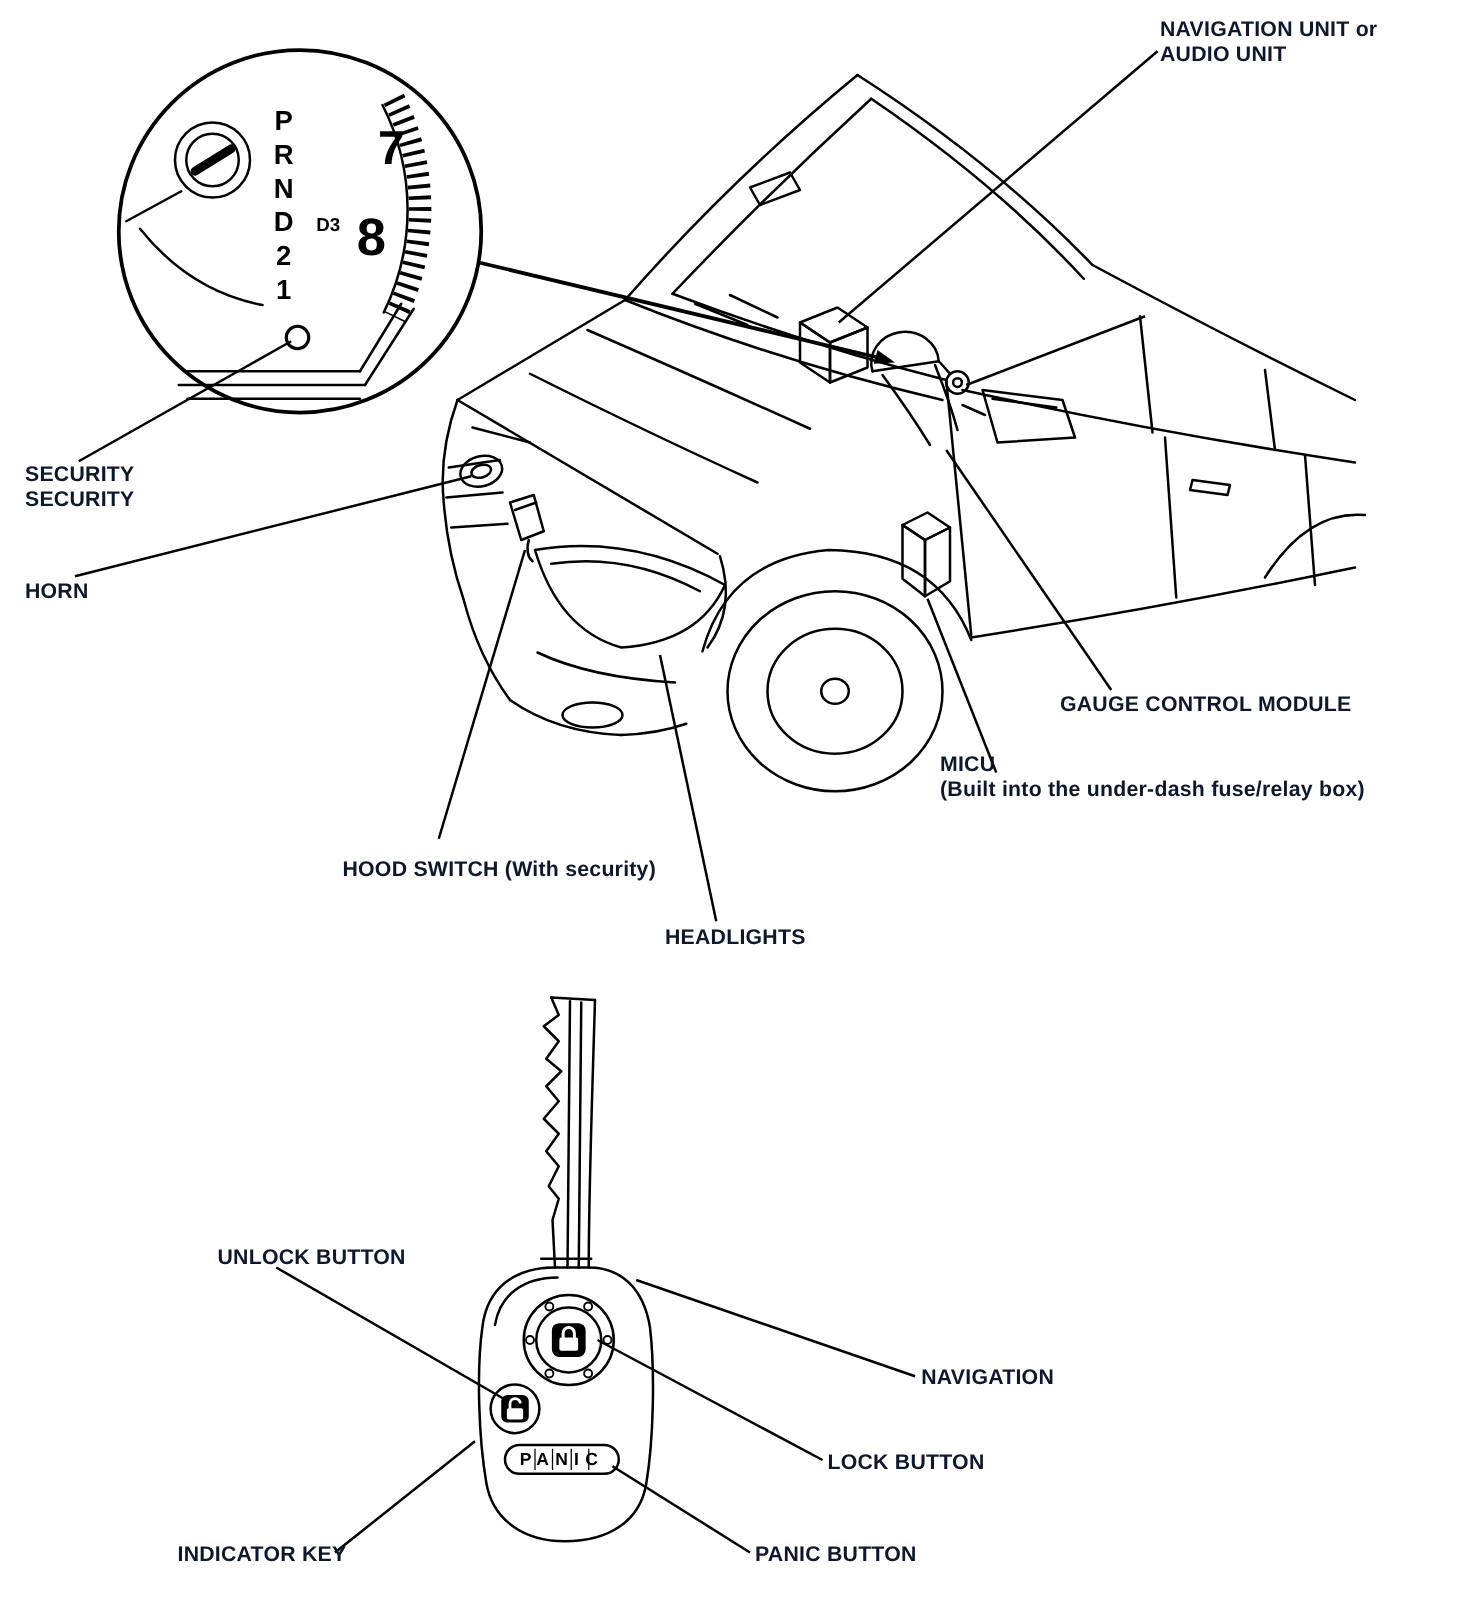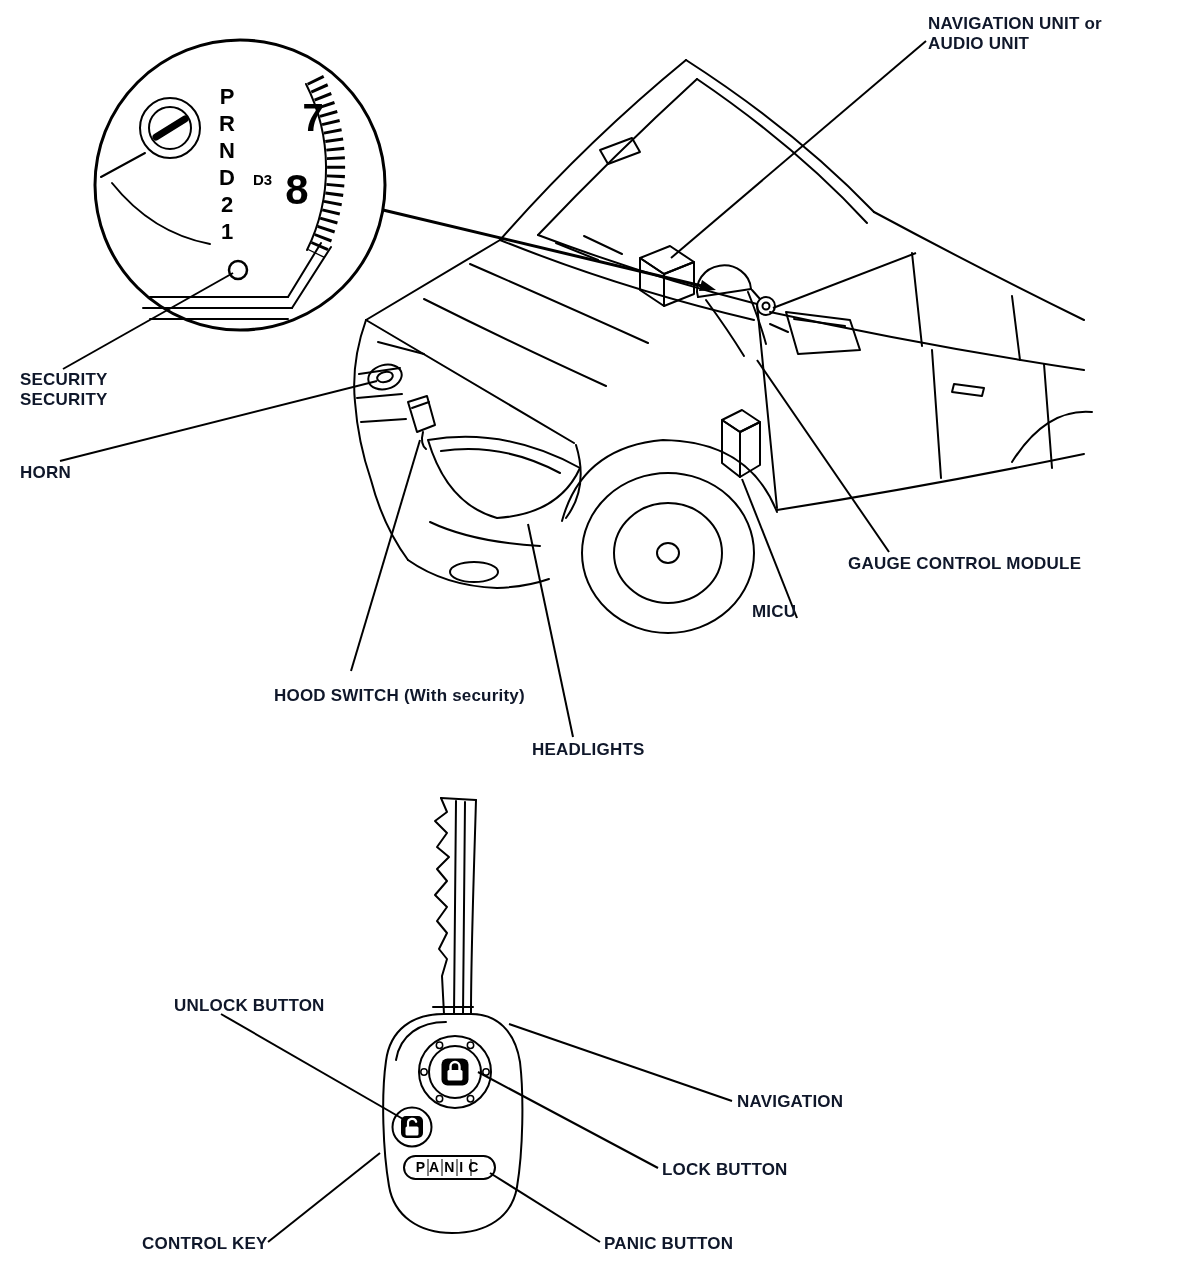--- a/index.html
+++ b/index.html
@@ -248,20 +248,21 @@
   <div class="callout lbl-horn">
     <span class="line">HORN</span>
   </div>
 
   <div class="callout lbl-gauge">
     <span class="line">GAUGE CONTROL MODULE</span>
   </div>
 
   <div class="callout lbl-micu">
     <span class="line">MICU</span>
+    <span class="line">(Built into the under-dash fuse/relay box)</span>
   </div>
 
   <div class="callout lbl-hood">
     <span class="line">HOOD SWITCH (With security)</span>
   </div>
 
   <div class="callout lbl-head">
     <span class="line">HEADLIGHTS</span>
   </div>
 
@@ -271,20 +272,20 @@
 
   <div class="callout lbl-trans">
     <span class="line">NAVIGATION</span>
   </div>
 
   <div class="callout lbl-lock">
     <span class="line">LOCK BUTTON</span>
   </div>
 
   <div class="callout lbl-ign">
-    <span class="line">CONTROL KEY</span>
+    <span class="line">INDICATOR KEY</span>
   </div>
 
   <div class="callout lbl-panic">
     <span class="line">PANIC BUTTON</span>
   </div>
 
 </div>
 
 </body></html>

